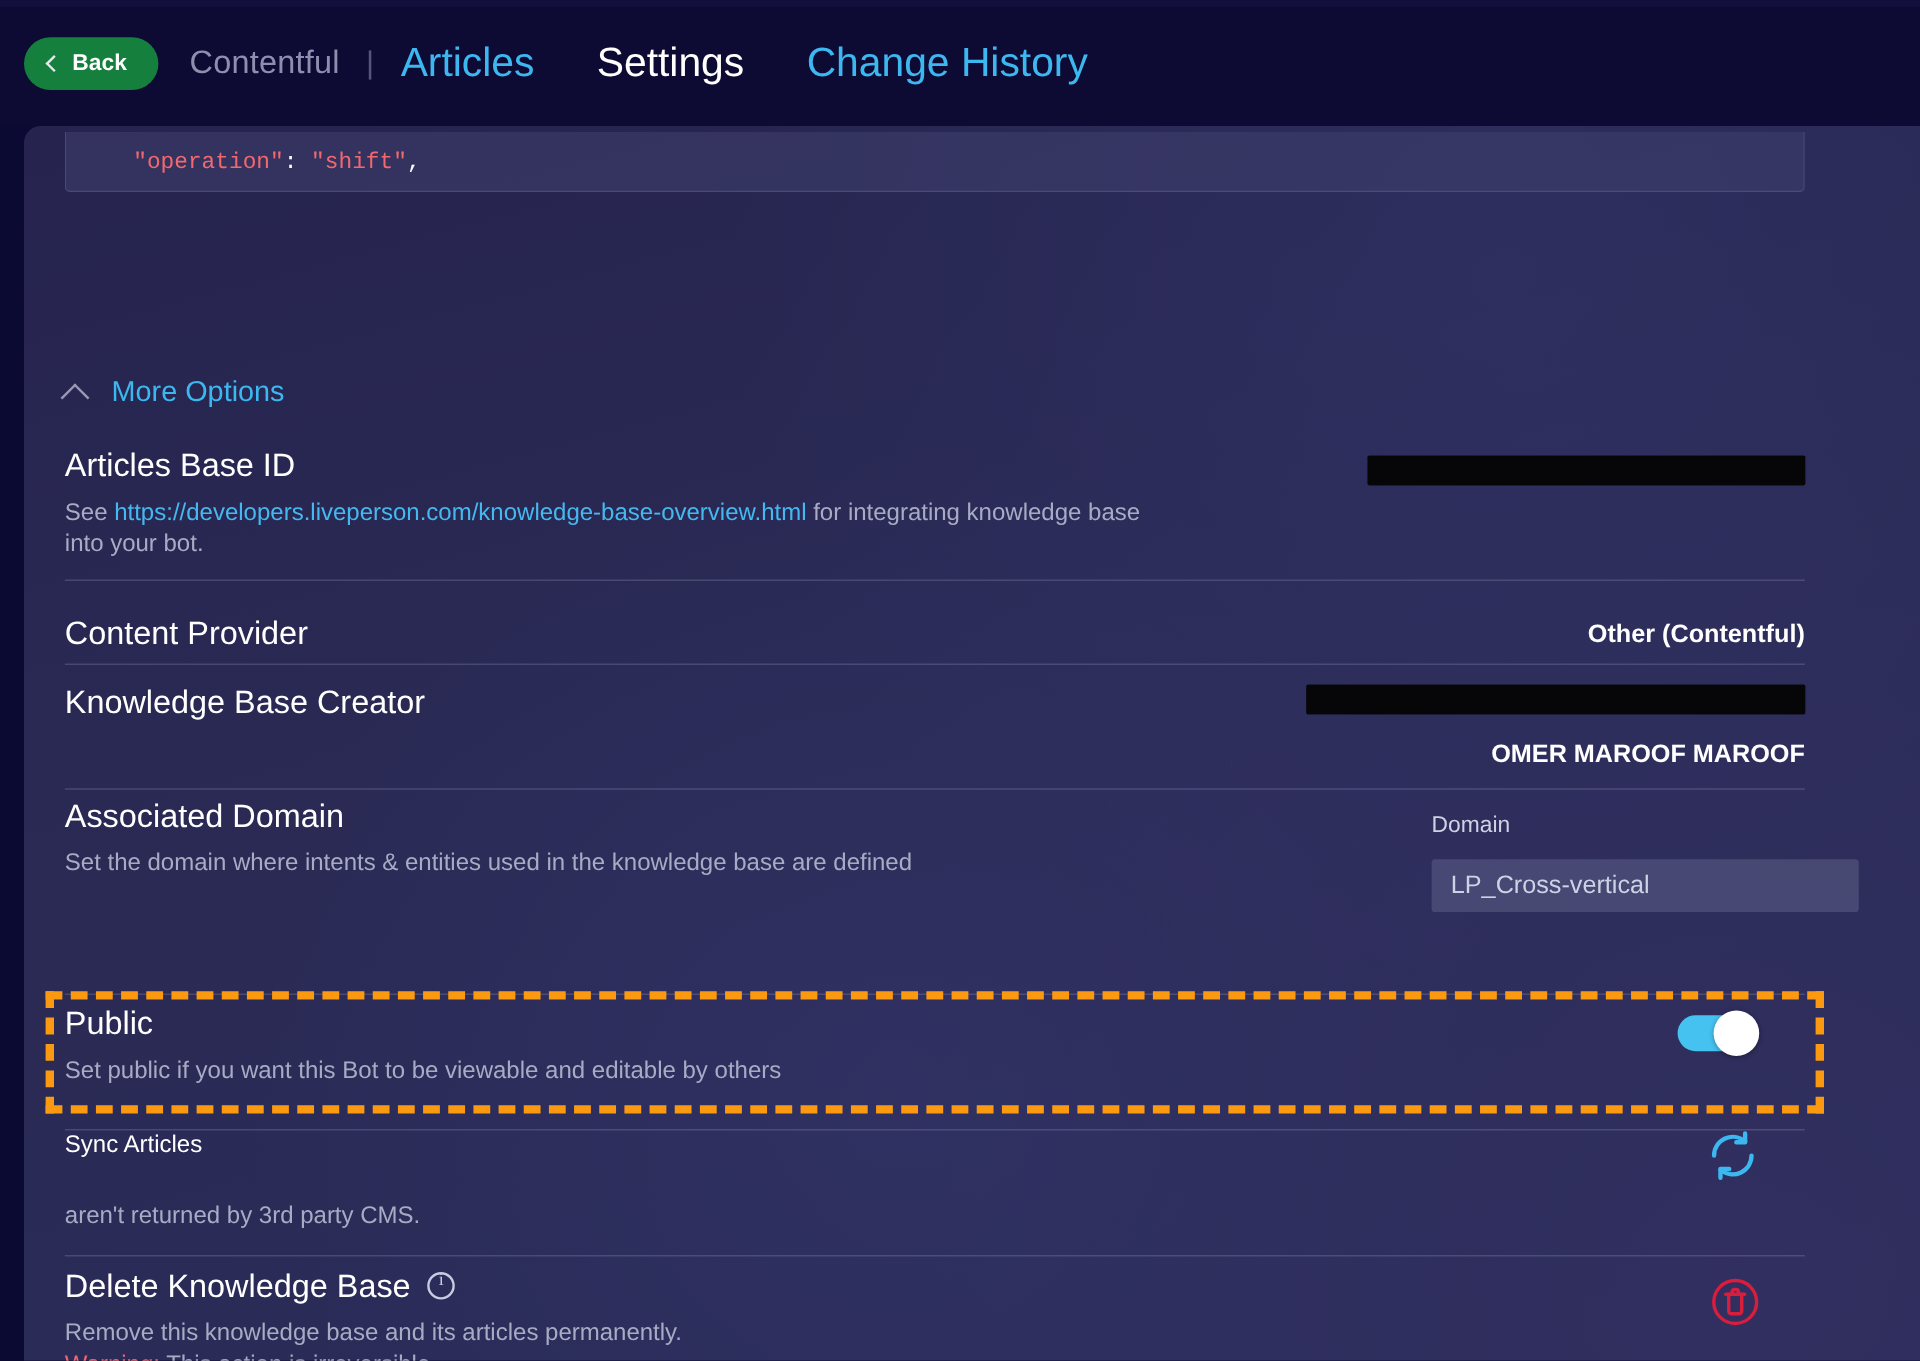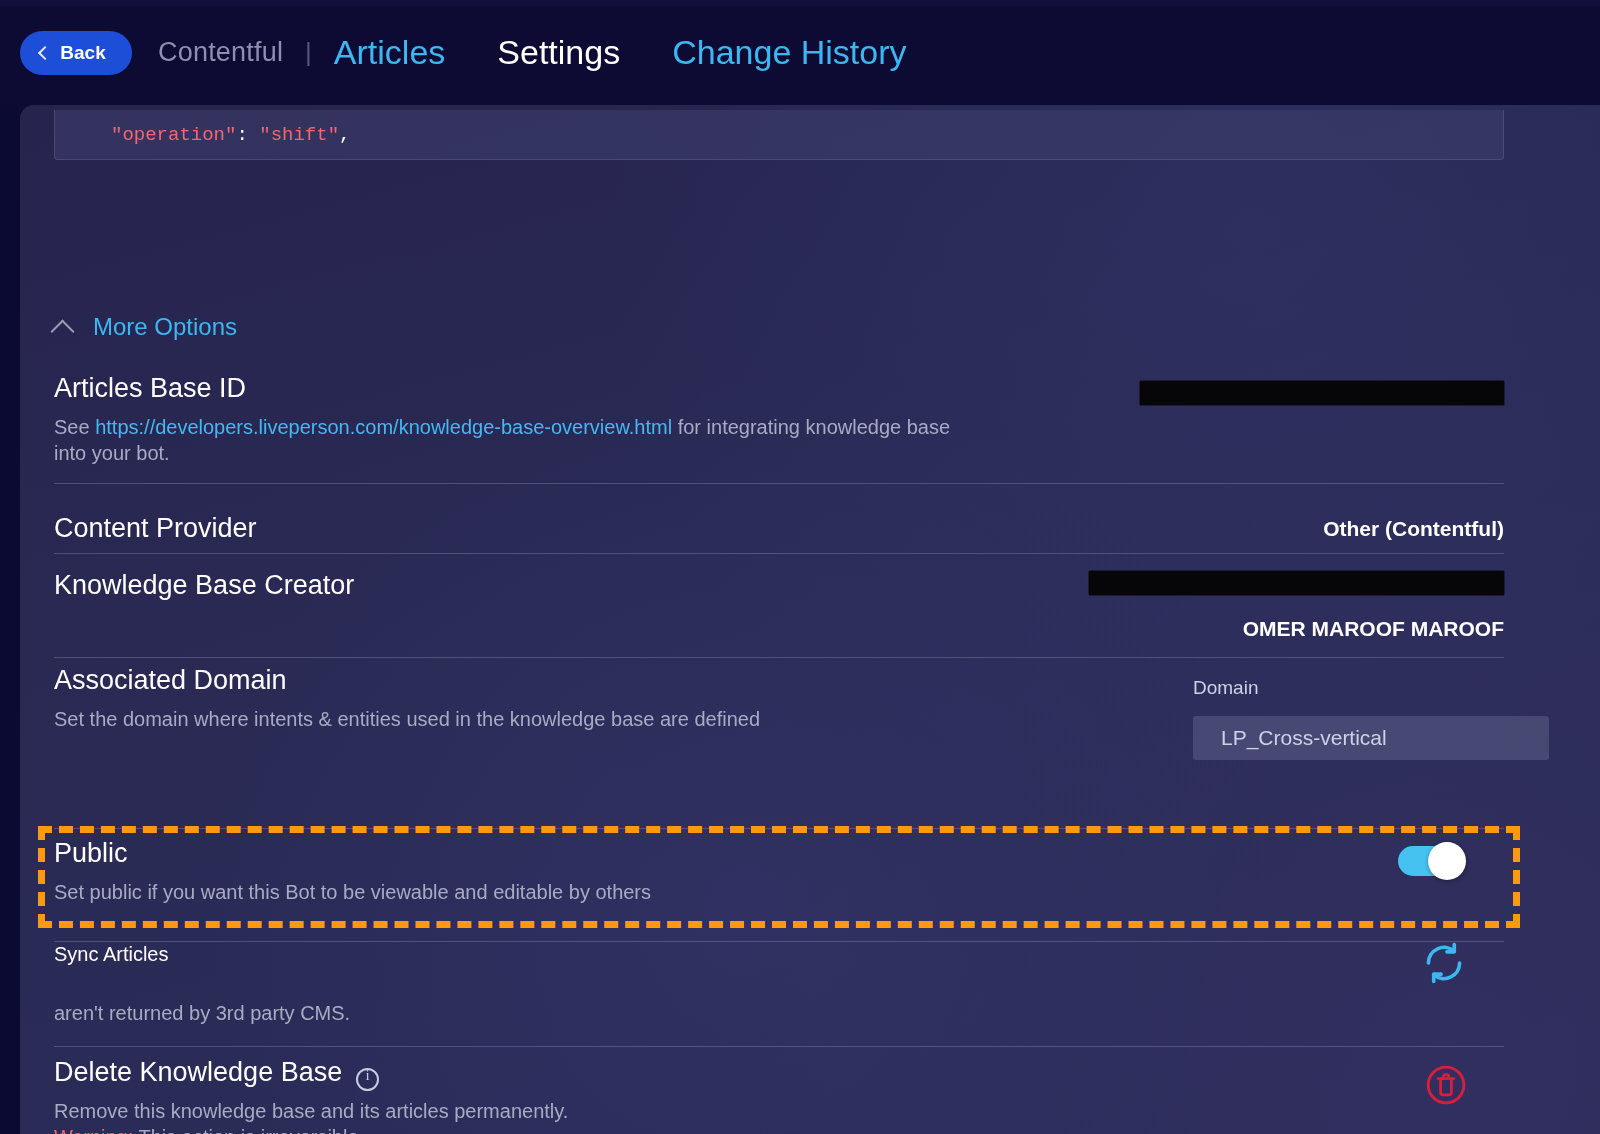--- a/index.html
+++ b/index.html
@@ -34,21 +34,21 @@
     position: absolute;
     left: 0; top: 0;
     width: 1600px; height: 6px;
     background: #120f3d;
   }
 
   .back-btn {
     height: 44px;
     min-width: 112px;
     border-radius: 22px;
-    background: #1d4ed8;
+    background: #15803d;
     color: #ffffff;
     display: flex;
     align-items: center;
     justify-content: center;
     gap: 8px;
     font-size: 19px;
     font-weight: 700;
     cursor: pointer;
     padding: 0 22px 0 16px;
     border: none;
@@ -207,21 +207,21 @@
   }
   .domain-input {
     margin-top: 17px;
     width: 356px;
     height: 44px;
     background: rgba(92,95,135,.55);
     border: none;
     border-radius: 3px;
     color: #cfd2e6;
     font-size: 21px;
-    padding: 0 28px;
+    padding: 0 16px;
     font-family: "Liberation Sans", sans-serif;
     outline: none;
   }
 
   
   .toggle {
     position: absolute;
     right: 44px;
     width: 62px;
     height: 30px;
@@ -356,21 +356,21 @@
         <path d="M20.5 12a8.5 8.5 0 0 1-14.1 6.4"></path>
         <path d="M3.5 12A8.5 8.5 0 0 1 17.6 5.6"></path>
         <polyline points="17.6 1.9 17.6 5.9 13.6 5.9"></polyline>
         <polyline points="6.4 22.1 6.4 18.1 10.4 18.1"></polyline>
       </svg>
     </div>
   </div>
   <div class="divider" style="top:941px;"></div>
 
   <div class="row" style="top:952px;height:120px;">
-    <div class="title" style="display:flex;align-items:flex-end;">
+    <div class="title" style="display:flex;align-items:flex-start;">
       <span>Delete Knowledge Base</span>
       <span class="info-circle"></span>
     </div>
     <div class="sub">
       <span>Remove this knowledge base and its articles permanently.</span><br>
       <span class="warn-word">Warning:</span><span> This action is irreversible.</span>
     </div>
     <div class="icon-btn" style="top:8px;">
       <svg width="40" height="40" viewBox="0 0 28 28" fill="none" stroke="#d81e3c" stroke-width="2" stroke-linecap="round" stroke-linejoin="round">
         <circle cx="14" cy="14" r="12.5"></circle>

